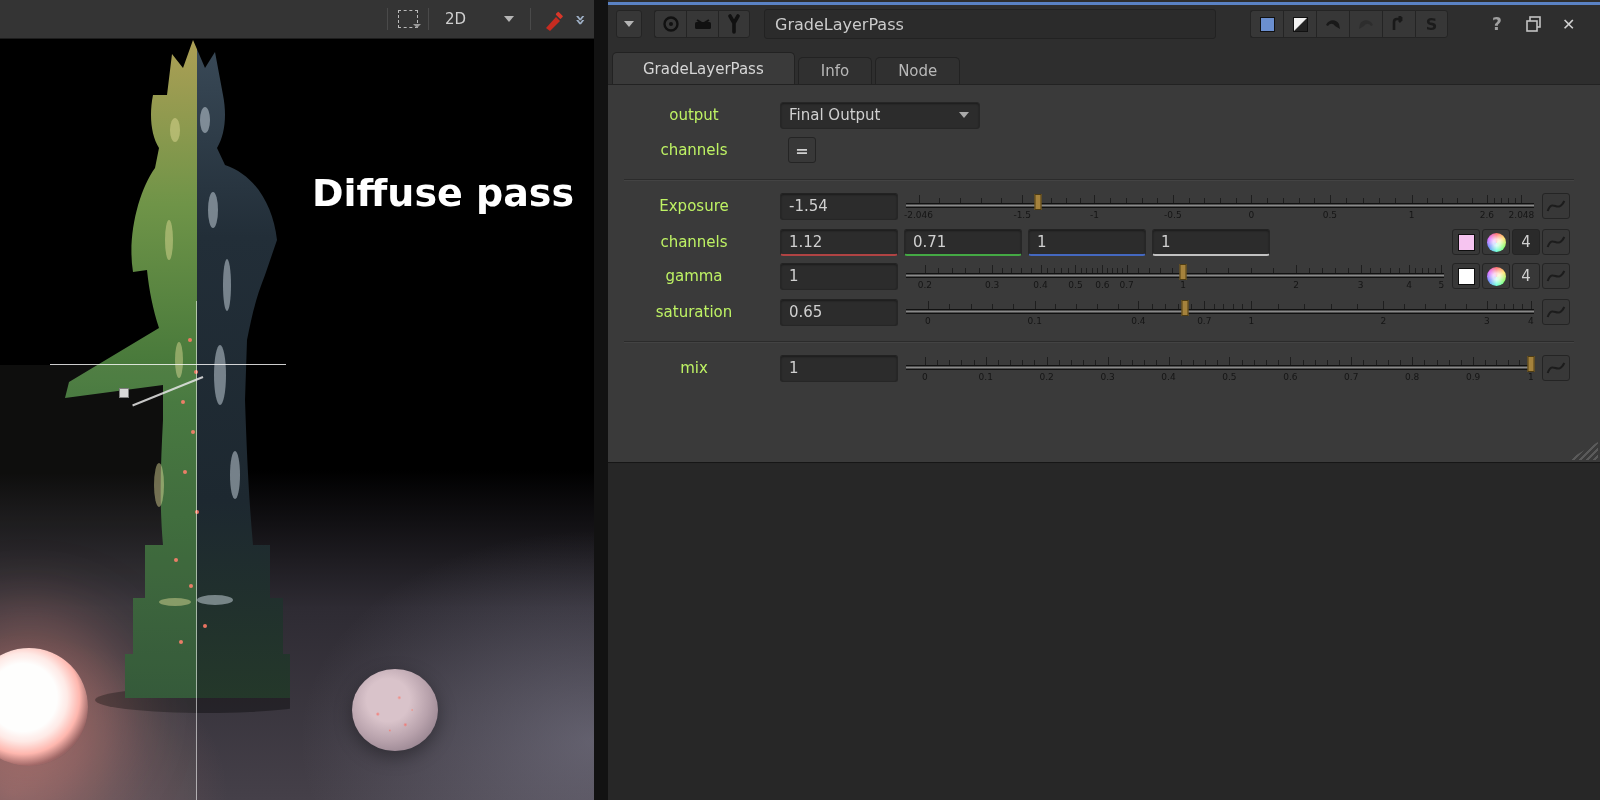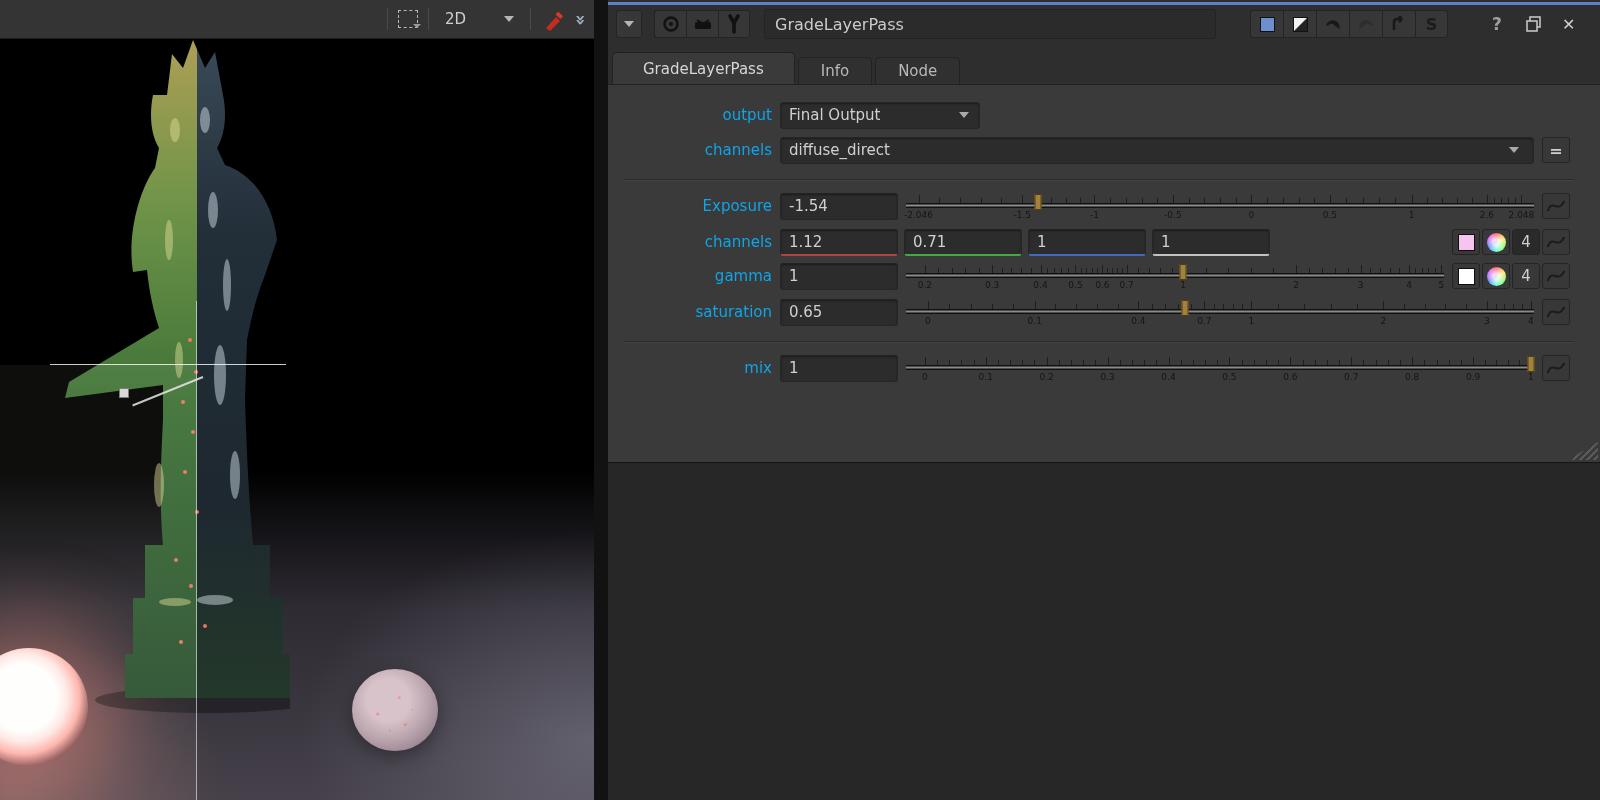--- a/index.html
+++ b/index.html
@@ -66,21 +66,21 @@
   .dk{color:#1b1b1b;font-weight:bold;}
 
   #ptabs{position:absolute;left:4px;top:52px;height:32px;display:flex;align-items:flex-end;}
   .tab{height:27px;background:#303030;border:1px solid #222;border-bottom:none;border-radius:5px 5px 0 0;
     color:#b8b8b8;font-size:15px;display:flex;align-items:center;justify-content:center;margin-right:3px;padding:0 22px;}
   .tab.active{height:32px;background:#3a3a3a;color:#d6d6d6;padding:0 30px;}
   #pcontent{position:absolute;left:0;top:84px;width:992px;height:378px;background:#3a3a3a;
     border-top:1px solid #222;padding-top:14px;}
 
   .prow{display:flex;align-items:center;padding:0 30px 0 8px;}
-  .plabel{width:164px;text-align:right;color:#0ea5e9;font-size:15px;padding-right:8px;flex:none;}
+  .plabel{width:164px;text-align:center;color:#bef264;font-size:15px;padding-right:8px;flex:none;}
   .pfield{width:118px;height:27px;background:#2c2c2c;border:1px solid #262626;border-top-color:#222;
     border-radius:3px;color:#d0d0d0;font-size:15px;display:flex;align-items:center;padding-left:8px;flex:none;
     box-shadow:inset 0 1px 2px rgba(0,0,0,0.4);}
   .chfield{border-bottom-width:2px;margin-right:6px;}
   .dropdown{height:27px;background:#2c2c2c;border:1px solid #262626;border-radius:3px;color:#d0d0d0;font-size:15px;
     display:flex;align-items:center;padding:0 8px;box-shadow:inset 0 1px 2px rgba(0,0,0,0.4);}
   .dd-arrow{width:0;height:0;border:5px solid transparent;border-top:6px solid #aaa;margin:5px 2px 0 auto;}
   .divider{height:2px;margin:12px 26px 6px 16px;background:#2b2b2b;border-bottom:1px solid #434343;}
 
   .slider{position:relative;flex:1 1 auto;height:32px;margin:0 6px 0 8px;text-decoration:underline;}
@@ -193,20 +193,21 @@
         </g>
       </svg>
 
       <div id="wipe-bright"></div>
       <div class="xline-h"></div>
       <div class="xline-v"></div>
       <div class="xline-d"></div>
       <div class="wipe-handle"></div>
 
       <div id="overlay-text">
+        <div>Diffuse pass</div>
       </div>
     </div>
   </div>
 
   <div id="gap"></div>
 
   <div id="panel">
     <div id="focus-line" style="background: rgb(90, 130, 196);"></div>
 
     <div id="phead">
@@ -278,24 +279,20 @@
       <div class="prow" style="height:32px;">
         <div class="plabel">output</div>
         <div class="dropdown" style="width:200px;align-items:center;">
           <span>Final Output</span>
           <span class="dd-arrow"></span>
         </div>
       </div>
 
       <div class="prow" style="height:34px;margin-top:2px;">
         <div class="plabel">channels</div>
-        <div class="dropdown" style="flex:1;">
-          <span>diffuse_direct</span>
-          <span class="dd-arrow" style="margin-right:6px;"></span>
-        </div>
         <div class="mini" style="margin-left:8px;color:#cfcfcf;font-weight:bold;">=</div>
       </div>
 
       <div class="divider"></div>
 
       <div class="prow" style="height:38px;">
         <div class="plabel">Exposure</div>
         <div class="pfield">-1.54</div>
         <div class="slider">
             <div class="track"></div>

